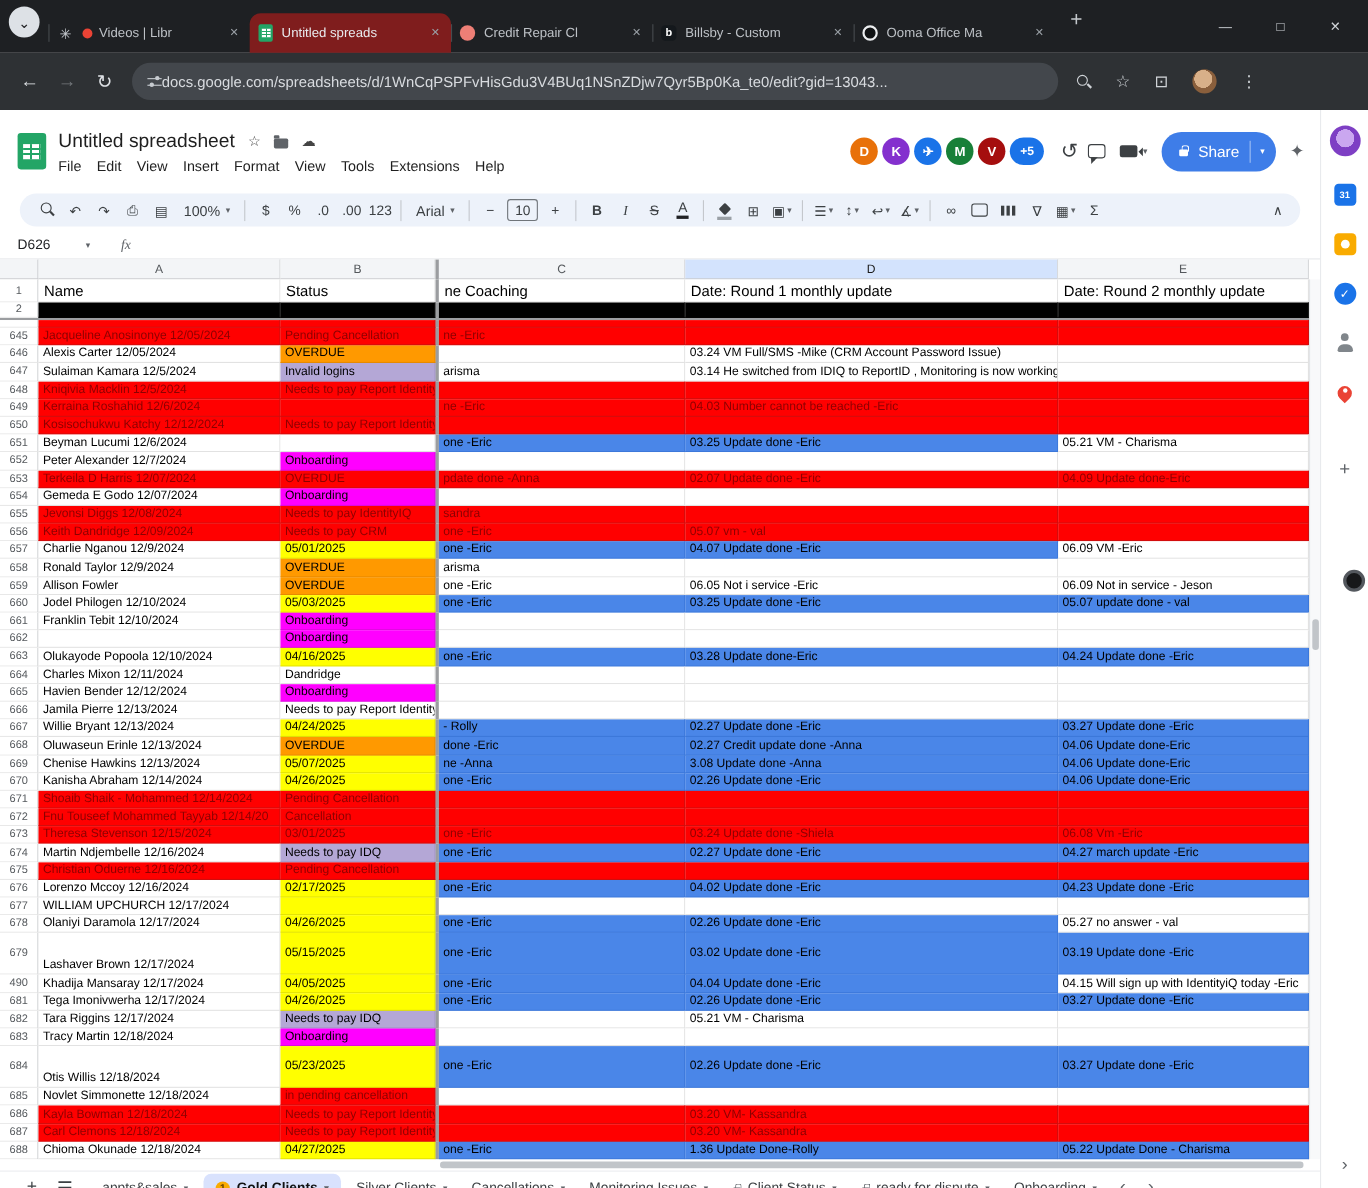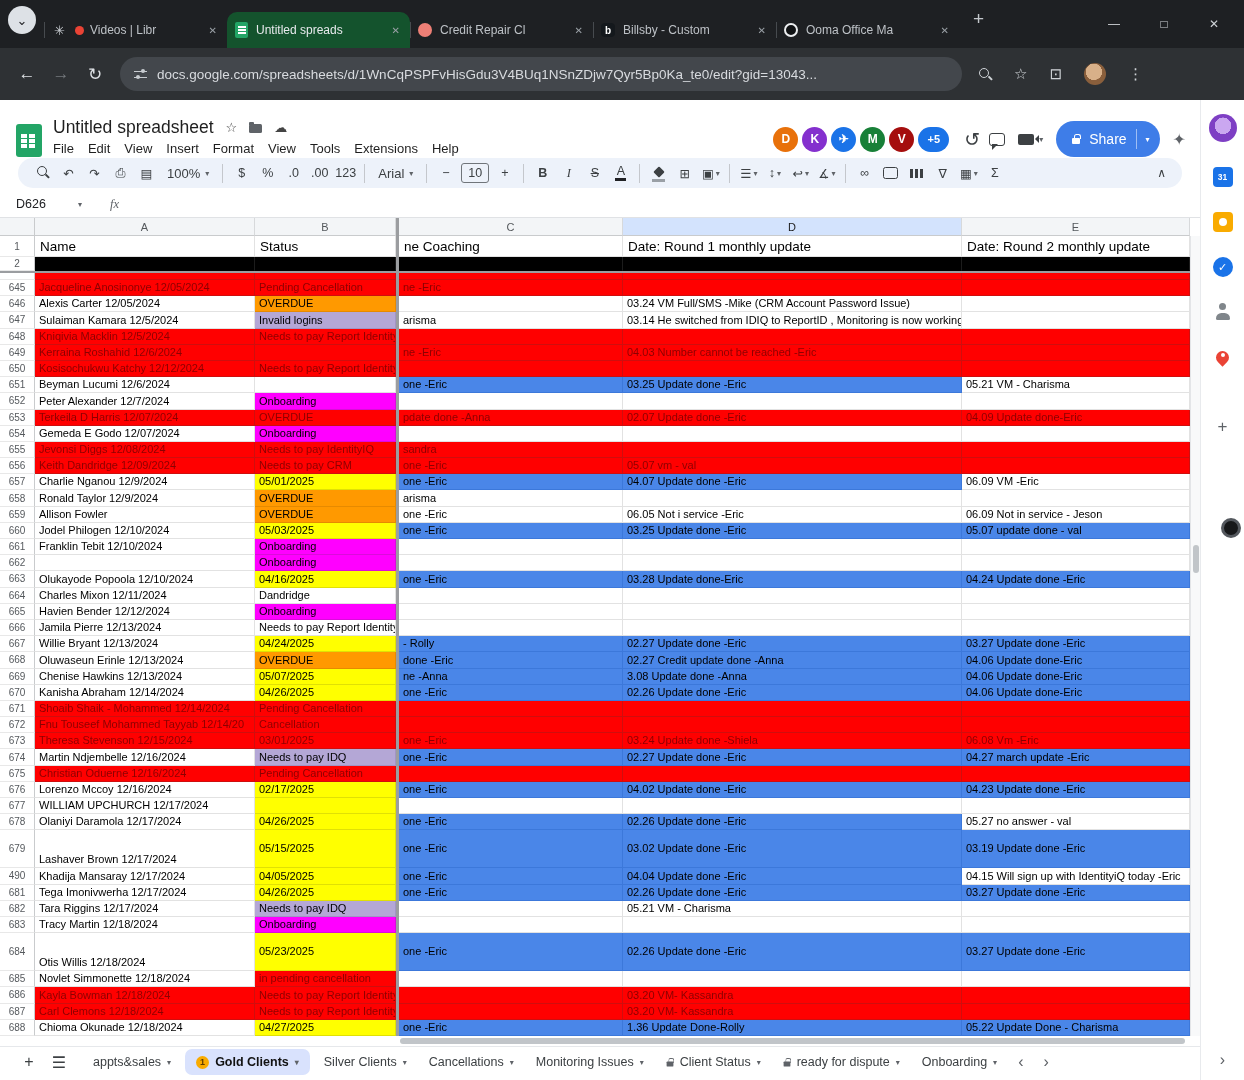--- a/index.html
+++ b/index.html
@@ -7,21 +7,21 @@
   .screen{width:1244px;height:1080px;position:relative;overflow:hidden;background:#fff;
     font-family:"Liberation Sans",sans-serif;-webkit-font-smoothing:antialiased;}
 
   
   .tabbar{height:48px;background:#1e2023;display:flex;align-items:flex-end;padding:0 8px 0 6px;}
   .tab-search{width:28px;height:28px;border-radius:50%;background:#dde1e6;color:#202124;
     display:flex;align-items:center;justify-content:center;font-size:13px;margin:0 8px 8px 2px;align-self:center;}
   .btabs{display:flex;align-items:flex-end;height:48px;}
   .btab{width:183px;height:36px;border-radius:10px 10px 0 0;display:flex;align-items:center;
     padding:0 8px;color:#bdc1c6;font-size:12px;position:relative;}
-  .btab.active{background:#14532d;color:#e8eaed;margin-top:37px;}
+  .btab.active{background:#7f1d1d;color:#e8eaed;margin-top:37px;}
   .btab:not(.active)::before{content:'';position:absolute;left:0;top:10px;height:16px;width:1px;background:#474b4f;}
   .fav{width:15px;height:15px;margin-right:8px;flex:0 0 auto;display:flex;align-items:center;justify-content:center;}
   .fav-asterisk{color:#c9cdd2;font-size:13px;}
   .recdot{width:9px;height:9px;border-radius:50%;background:#ea4335;margin-right:6px;flex:0 0 auto;}
   .fav-sheets{width:13px;height:16px;background:#23a566;border-radius:2px;position:relative;}
   .fav-sheets::after{content:'';position:absolute;left:2.5px;top:4px;width:8px;height:8px;background-color:#fff;
     background-image:repeating-linear-gradient(to bottom,transparent 0 2px,#23a566 2px 3px),
     repeating-linear-gradient(to right,transparent 0 3.5px,#23a566 3.5px 4.5px);}
   .fav-pink{width:14px;height:14px;border-radius:50%;background:#ee7f76;}
   .fav-billsby{width:14px;height:14px;border-radius:4px;background:#14181c;color:#fff;font-size:10px;
@@ -32,37 +32,37 @@
   .newtab{color:#c3c7cb;font-size:19px;margin:0 0 10px 8px;align-self:center;padding:0 6px;}
   .wincontrols{margin-left:auto;display:flex;align-self:center;gap:30px;padding-right:12px;color:#cfd3d7;font-size:12px;}
   .wincontrols span{width:20px;text-align:center;}
 
   
   .navbar{height:52px;background:#2e3134;display:flex;align-items:center;padding:0 10px;}
   .nav-ic{width:34px;height:34px;color:#dee1e5;display:flex;align-items:center;justify-content:center;
     font-size:17px;border-radius:50%;flex:0 0 auto;}
   .nav-ic.dim{color:#75797d;}
   .omnibox{width:842px;height:34px;background:#43474c;border-radius:17px;display:flex;align-items:center;
-    padding:0 14px;gap:10px;margin-left:8px;overflow:hidden;}
+    padding:0 14px;margin-left:8px;overflow:hidden;}
   .tune{width:13px;height:11px;position:relative;flex:0 0 auto;}
   .tune::before{content:'';position:absolute;top:2px;left:0;right:0;height:1.6px;background:#c7cbd0;box-shadow:0 6px 0 #c7cbd0;}
   .tune::after{content:'';position:absolute;top:0.6px;left:7px;width:4px;height:4px;border-radius:50%;background:#c7cbd0;
     box-shadow:-5px 6px 0 #c7cbd0;}
   .url{color:#d8dbdf;font-size:13.5px;white-space:nowrap;}
   .nav-right{display:flex;align-items:center;margin-left:16px;gap:22px;color:#cfd3d7;}
   .mag{width:14px;height:14px;position:relative;}
   .mag::before{content:'';position:absolute;left:1px;top:1px;width:8px;height:8px;border:1.6px solid #cfd3d7;border-radius:50%;}
   .mag::after{content:'';position:absolute;left:10px;top:10px;width:4.5px;height:1.6px;background:#cfd3d7;transform:rotate(45deg);}
   .star-b{font-size:15px;}
   .sqic{font-size:15px;}
   .br-avatar{width:22px;height:22px;border-radius:50%;background:radial-gradient(circle at 45% 40%,#d8b089 0 45%,#8a5f3c 46% 100%);}
   .kebab{font-size:15px;letter-spacing:0;}
 
   
-  .gheader{height:57px;background:#fff;display:flex;align-items:flex-end;padding:0 10px 0 16px;}
+  .gheader{height:75px;background:#fff;display:flex;align-items:center;padding:0 10px 0 16px;}
   .slogo{width:26px;height:33px;background:#23a566;border-radius:3px;position:relative;flex:0 0 auto;}
   .slogo::after{content:'';position:absolute;left:5px;top:10px;width:16px;height:14px;background-color:#fff;
     background-image:repeating-linear-gradient(to bottom,transparent 0 3.5px,#23a566 3.5px 5px),
     repeating-linear-gradient(to right,transparent 0 6.5px,#23a566 6.5px 8px);}
   .title-block{margin-left:11px;}
   .title-row{display:flex;align-items:center;gap:12px;height:24px;}
   .doc-title{font-size:17.5px;color:#1f1f1f;}
   .t-ic{color:#444;font-size:13px;}
   .folder{width:13px;height:9px;background:#5f6368;border-radius:1.5px;position:relative;margin-top:3px;}
   .folder::before{content:'';position:absolute;top:-2.5px;left:0;width:5px;height:3px;background:#5f6368;border-radius:1px 1px 0 0;}

